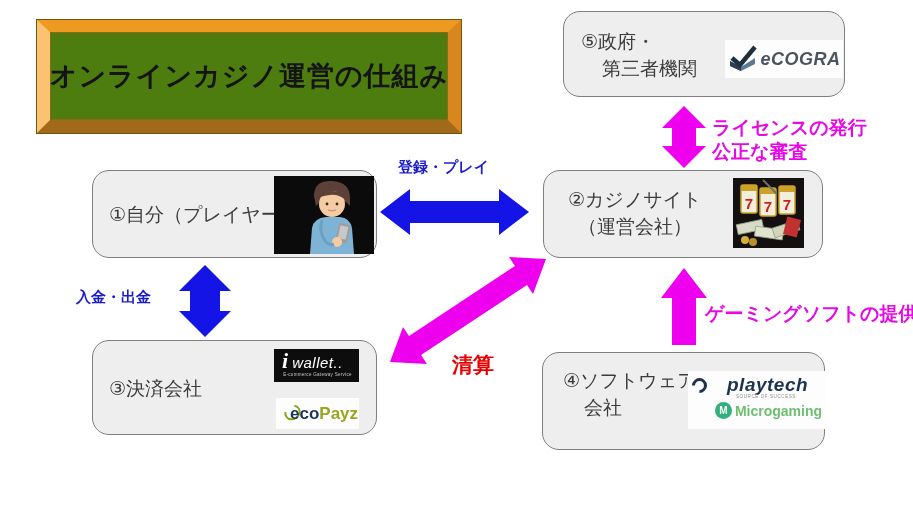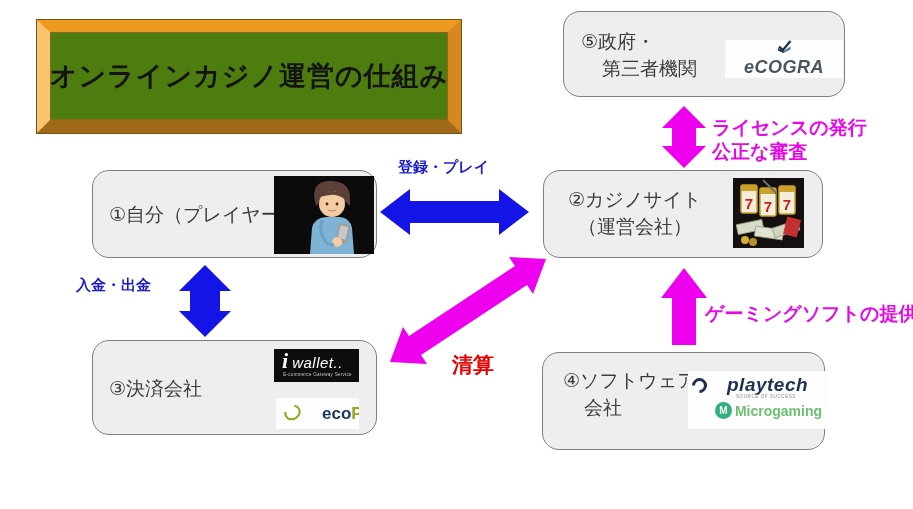--- a/index.html
+++ b/index.html
@@ -28,33 +28,33 @@
   .indent2 { margin-left:21px; }
   
   .flabel { position:absolute; font-weight:bold; white-space:nowrap; }
   .blue-lb    { color:#1B1BCE; font-size:15px; }
   .magenta-lb { color:#E608E6; font-size:19px; line-height:24px; }
   .red-lb     { color:#E60000; font-size:21px; }
   
   #arrow-layer { position:absolute; left:0; top:0; pointer-events:none; }
   
   .logo-panel { position:absolute; box-sizing:border-box; overflow:hidden; }
-  .white-pane { background:#FDFDFD;flex-direction:column; }
+  .white-pane { background:#FDFDFD; }
   
   .ecogra { display:flex; align-items:center; justify-content:center; gap:3px; }
   .ecogra-text { font-size:18px; font-weight:bold; font-style:italic; color:#4A5560; letter-spacing:0.5px; }
   
   .iwallet { background:#0D0D0D; color:#fff; padding:2px 6px 0 8px; }
   .iwallet-row { display:flex; align-items:baseline; gap:4px; }
   .iwallet-i { font-family:"Liberation Serif","DejaVu Serif",serif; font-style:italic; font-weight:bold; font-size:22px; line-height:20px; }
   .iwallet-w { font-style:italic; font-weight:300; font-size:15px; letter-spacing:0.5px; }
   .iwallet-tag { font-size:4.5px; color:#C9C9C9; text-align:center; margin-top:1px; letter-spacing:0.3px; }
   
   .ecopayz { background:#FDFDFD; display:flex; align-items:center; padding-left:14px; position:relative; }
-  .eco-txt  { font-size:17px; font-weight:bold; color:#17365D; position:relative;margin-left:32px; }
+  .eco-txt  { font-size:17px; font-weight:bold; color:#17365D; position:relative; }
   .payz-txt { font-size:17px; font-weight:bold; color:#97A61D; }
   .eco-swoosh {
     position:absolute; left:8px; top:7px; width:17px; height:15px;
     border:2px solid #8FA31E; border-radius:50%; border-top-color:transparent;
     transform:rotate(-35deg); box-sizing:border-box;
   }
   
   .soft-pane { background:#FDFDFD; }
   .playtech-row { display:flex; align-items:center; gap:20px; padding:3px 0 0 4px; }
   .pt-swirl { width:15px; height:15px; box-sizing:border-box; border:3px solid #1D3250; border-radius:50%;
@@ -176,21 +176,21 @@
       <svg width="30" height="28" viewBox="0 0 30 28">
         <path d="M3 16 L14 22 L28 13 L28 19 L14 26 L3 21 Z" fill="#5B7A94"></path>
         <path d="M3 16 L14 22 L14 26 L3 21 Z" fill="#2C3E50"></path>
         <path d="M5 13 L13 20 L28 2" stroke="#1E2F3E" stroke-width="4.5" fill="none"></path>
       </svg>
       <span class="ecogra-text">eCOGRA</span>
     </div>
   </div>
 
   <div class="flabel blue-lb" style="left:398px; top:158px;">登録・プレイ</div>
-  <div class="flabel blue-lb" style="left:76px; top:276px;">入金・出金</div>
+  <div class="flabel blue-lb" style="left:76px; top:288px;">入金・出金</div>
   <div class="flabel red-lb" style="left:452px; top:351px;">清算</div>
   <div class="flabel magenta-lb" style="left:712px; top:116px;">
     <div>ライセンスの発行</div>
     <div>公正な審査</div>
   </div>
   <div class="flabel magenta-lb" style="left:705px; top:302px;">ゲーミングソフトの提供</div>
 
 </div>
 
 </body></html>

